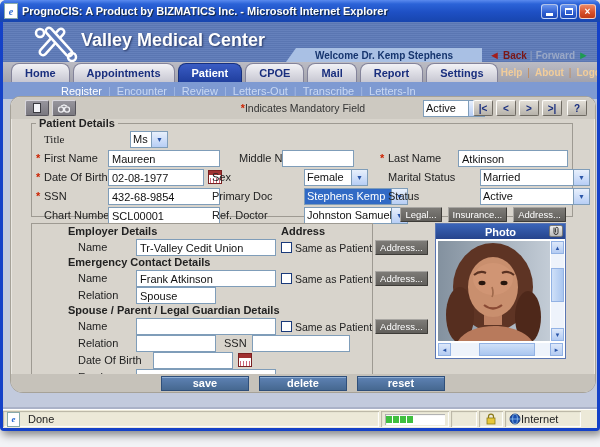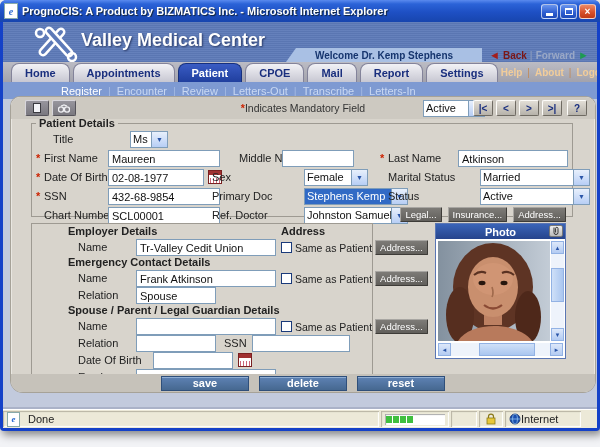--- a/index.html
+++ b/index.html
@@ -221,21 +221,21 @@
         <span class="navbtn" style="left:462px;">|&lt;</span>
         <span class="navbtn" style="left:485px;">&lt;</span>
         <span class="navbtn" style="left:508px;">&gt;</span>
         <span class="navbtn" style="left:531px;">&gt;|</span>
         <span class="navbtn" style="left:556px;">?</span>
       </div>
 
       <fieldset style="left:20px;top:20px;width:542px;height:100px;">
         <legend>Patient Details</legend>
         <div class="frow">
-          <span class="lbl" style="left:19px;">Title</span>
+          <span class="lbl" style="left:10px;font-family:Liberation Serif, serif;">Title</span>
           <span class="sel" style="left:74px;width:38px;">
             <span class="txt">Ms</span>
             <span class="arr">▼</span>
           </span>
         </div>
         <div class="frow">
           <span class="ast-m" style="left:2px;">*</span>
           <span class="lbl" style="left:10px;">First Name</span>
           <input class="inp" style="left: 74px; width: 112px;" value="Maureen">
           <span class="lbl" style="left:178px;margin-left:27px;">Middle Name</span>

